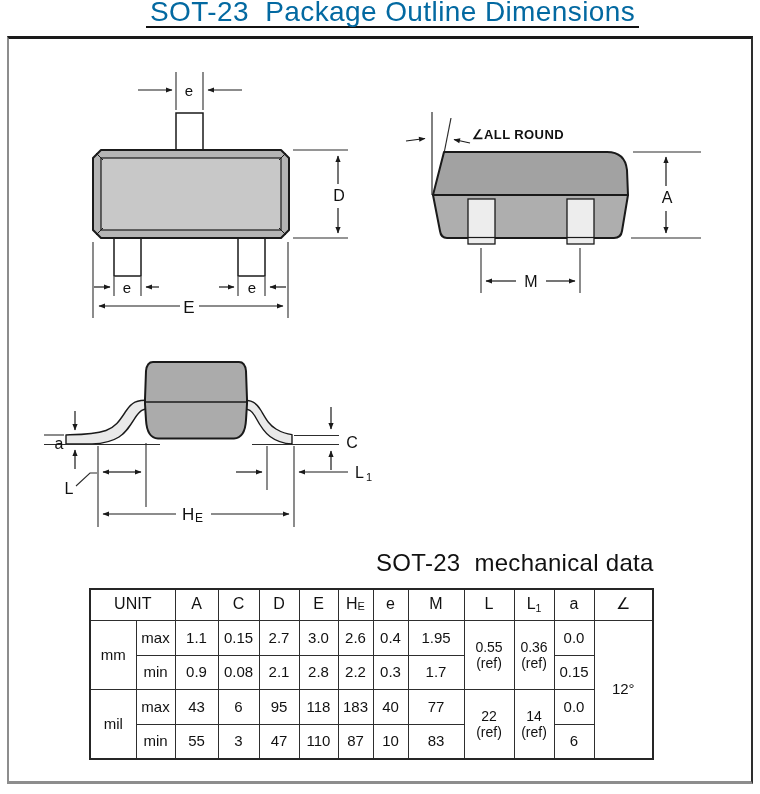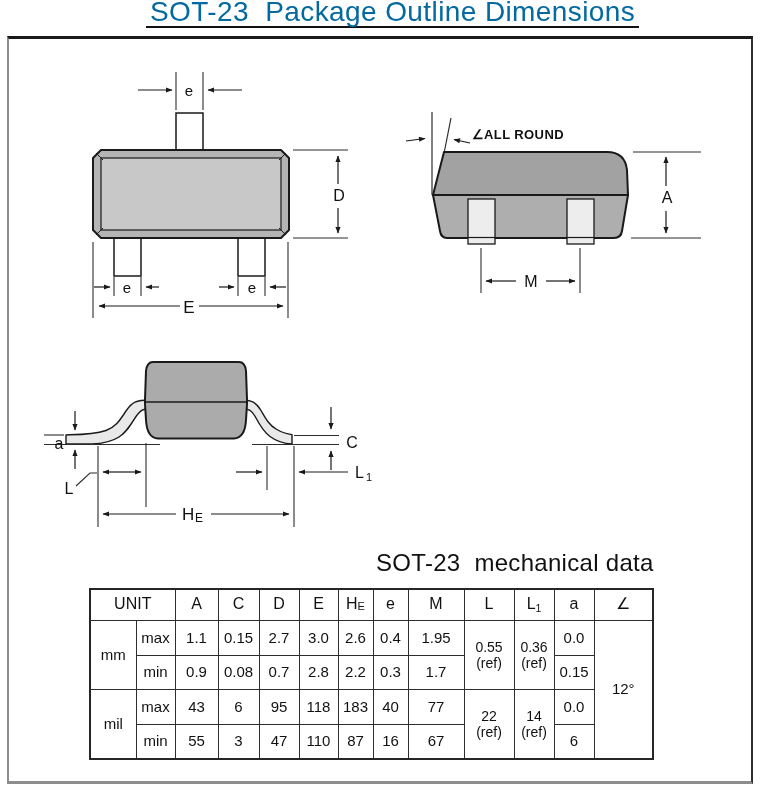--- a/index.html
+++ b/index.html
@@ -228,21 +228,21 @@
           <div>0.36</div>
           <div>(ref)</div>
         </td>
         <td>0.0</td>
         <td rowspan="4">12°</td>
       </tr>
       <tr style="height:34px">
         <td>min</td>
         <td>0.9</td>
         <td>0.08</td>
-        <td>0.7</td>
+        <td>2.1</td>
         <td>2.8</td>
         <td>2.2</td>
         <td>0.3</td>
         <td>1.7</td>
         <td>0.15</td>
       </tr>
       <tr style="height:35px">
         <td rowspan="2">mil</td>
         <td>max</td>
         <td>43</td>
@@ -262,21 +262,21 @@
         </td>
         <td>0.0</td>
       </tr>
       <tr style="height:35px">
         <td>min</td>
         <td>55</td>
         <td>3</td>
         <td>47</td>
         <td>110</td>
         <td>87</td>
-        <td>16</td>
-        <td>67</td>
+        <td>10</td>
+        <td>83</td>
         <td>6</td>
       </tr>
     </tbody>
       </table>
   </div>
 
 </div>
 
 </body></html>

